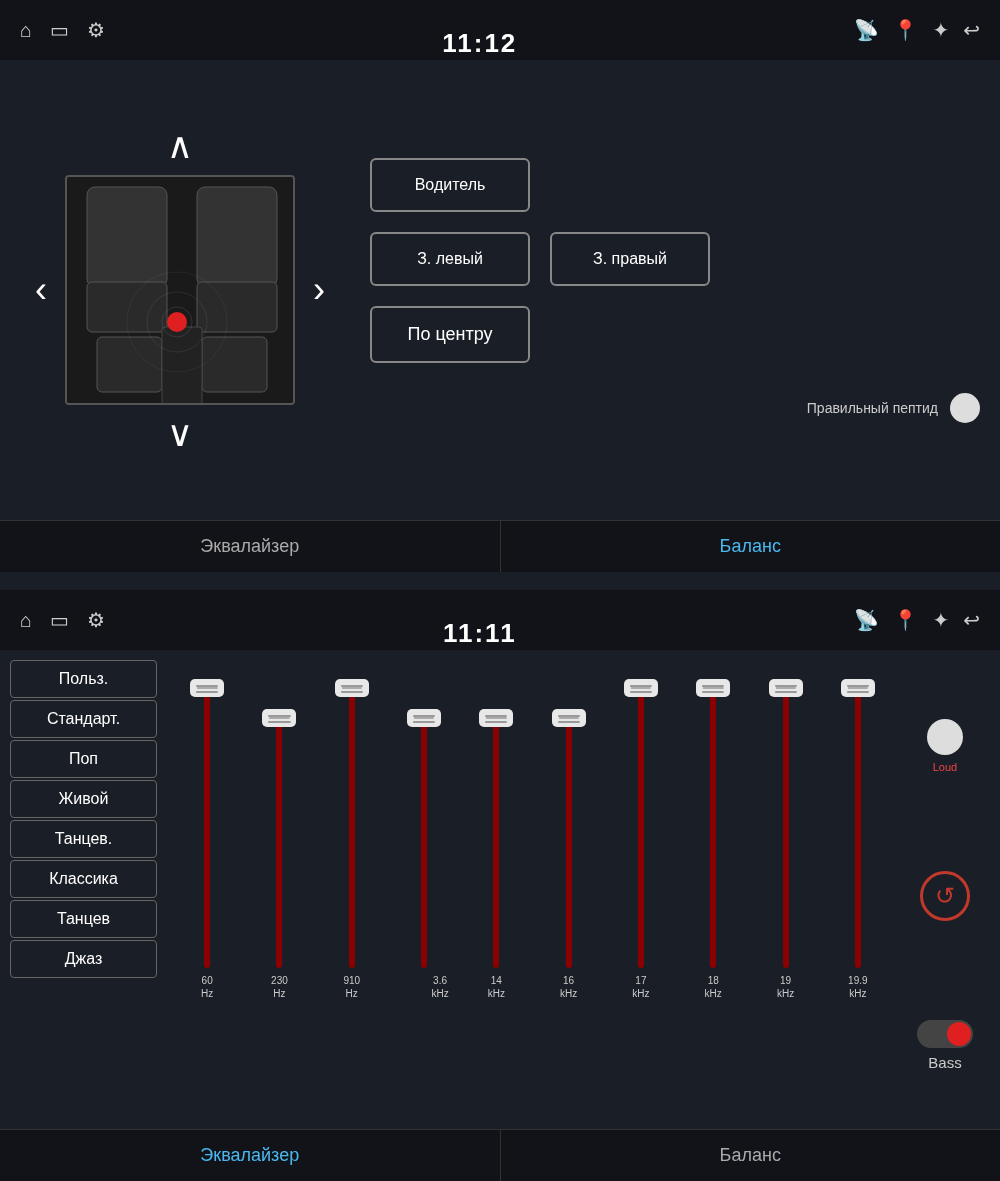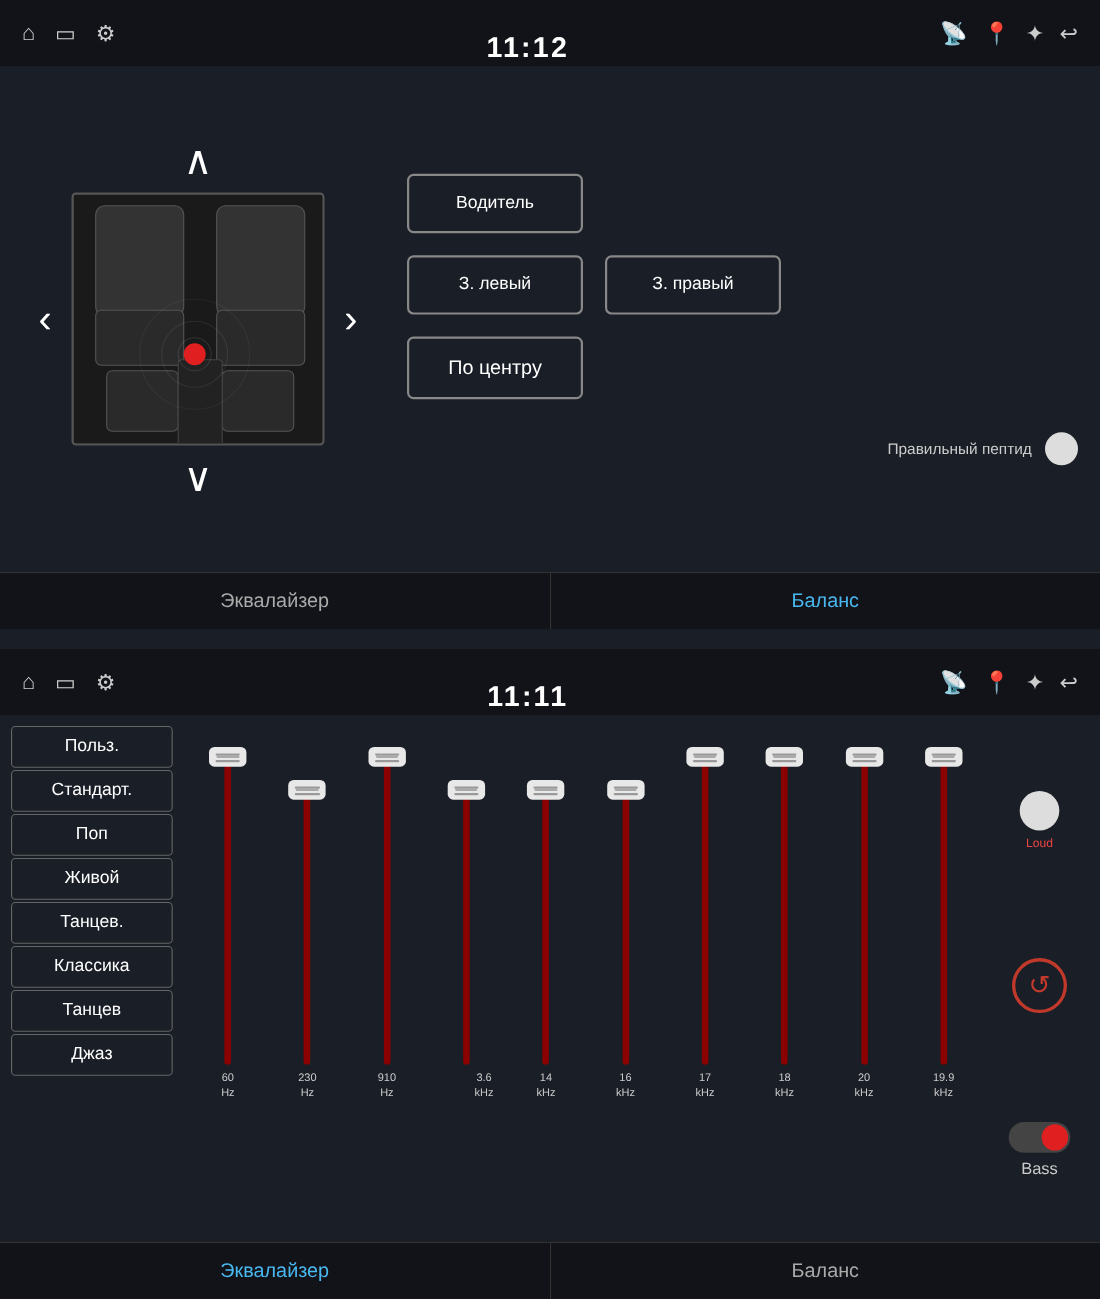--- a/index.html
+++ b/index.html
@@ -549,21 +549,21 @@
             <div class="freq-label" style="white-space: pre;">18
 kHz</div>
           </div>
           <div class="slider-col">
             <div class="slider-track" style="height: 280px; position: relative;">
               <div class="slider-thumb" style="top: -9px;">
                 <div style="width: 65%; height: 2px; background: rgb(153, 153, 153); position: absolute; top: 35%; left: 50%; transform: translateX(-50%); border-radius: 1px;"></div>
                 <div style="width: 65%; height: 2px; background: rgb(153, 153, 153); position: absolute; top: 65%; left: 50%; transform: translateX(-50%); border-radius: 1px;"></div>
               </div>
             </div>
-            <div class="freq-label" style="white-space: pre;">20
+            <div class="freq-label" style="white-space: pre;">19
 kHz</div>
           </div>
           <div class="slider-col">
             <div class="slider-track" style="height: 280px; position: relative;">
               <div class="slider-thumb" style="top: -9px;">
                 <div style="width: 65%; height: 2px; background: rgb(153, 153, 153); position: absolute; top: 35%; left: 50%; transform: translateX(-50%); border-radius: 1px;"></div>
                 <div style="width: 65%; height: 2px; background: rgb(153, 153, 153); position: absolute; top: 65%; left: 50%; transform: translateX(-50%); border-radius: 1px;"></div>
               </div>
             </div>
             <div class="freq-label" style="white-space: pre;">19.9

